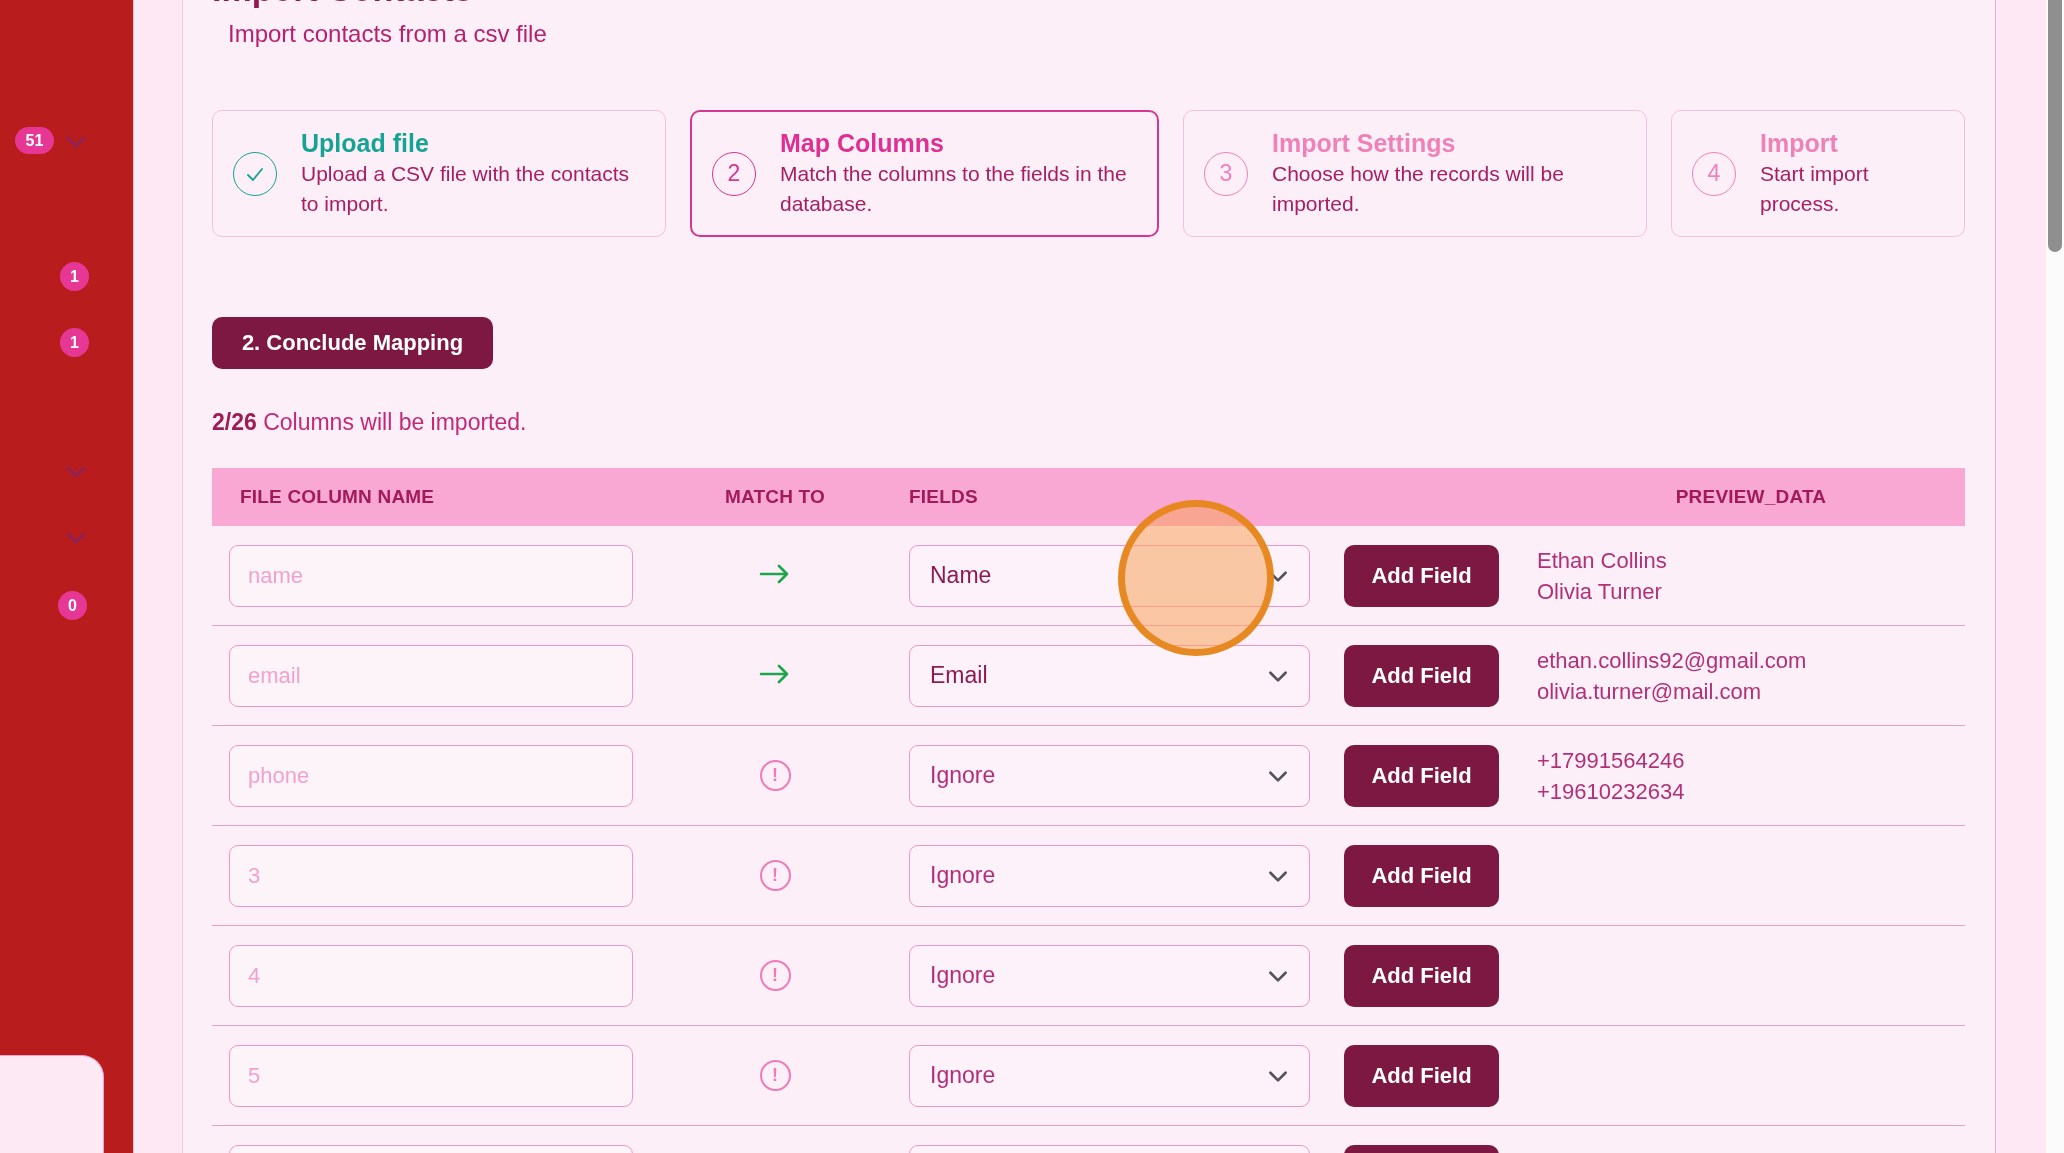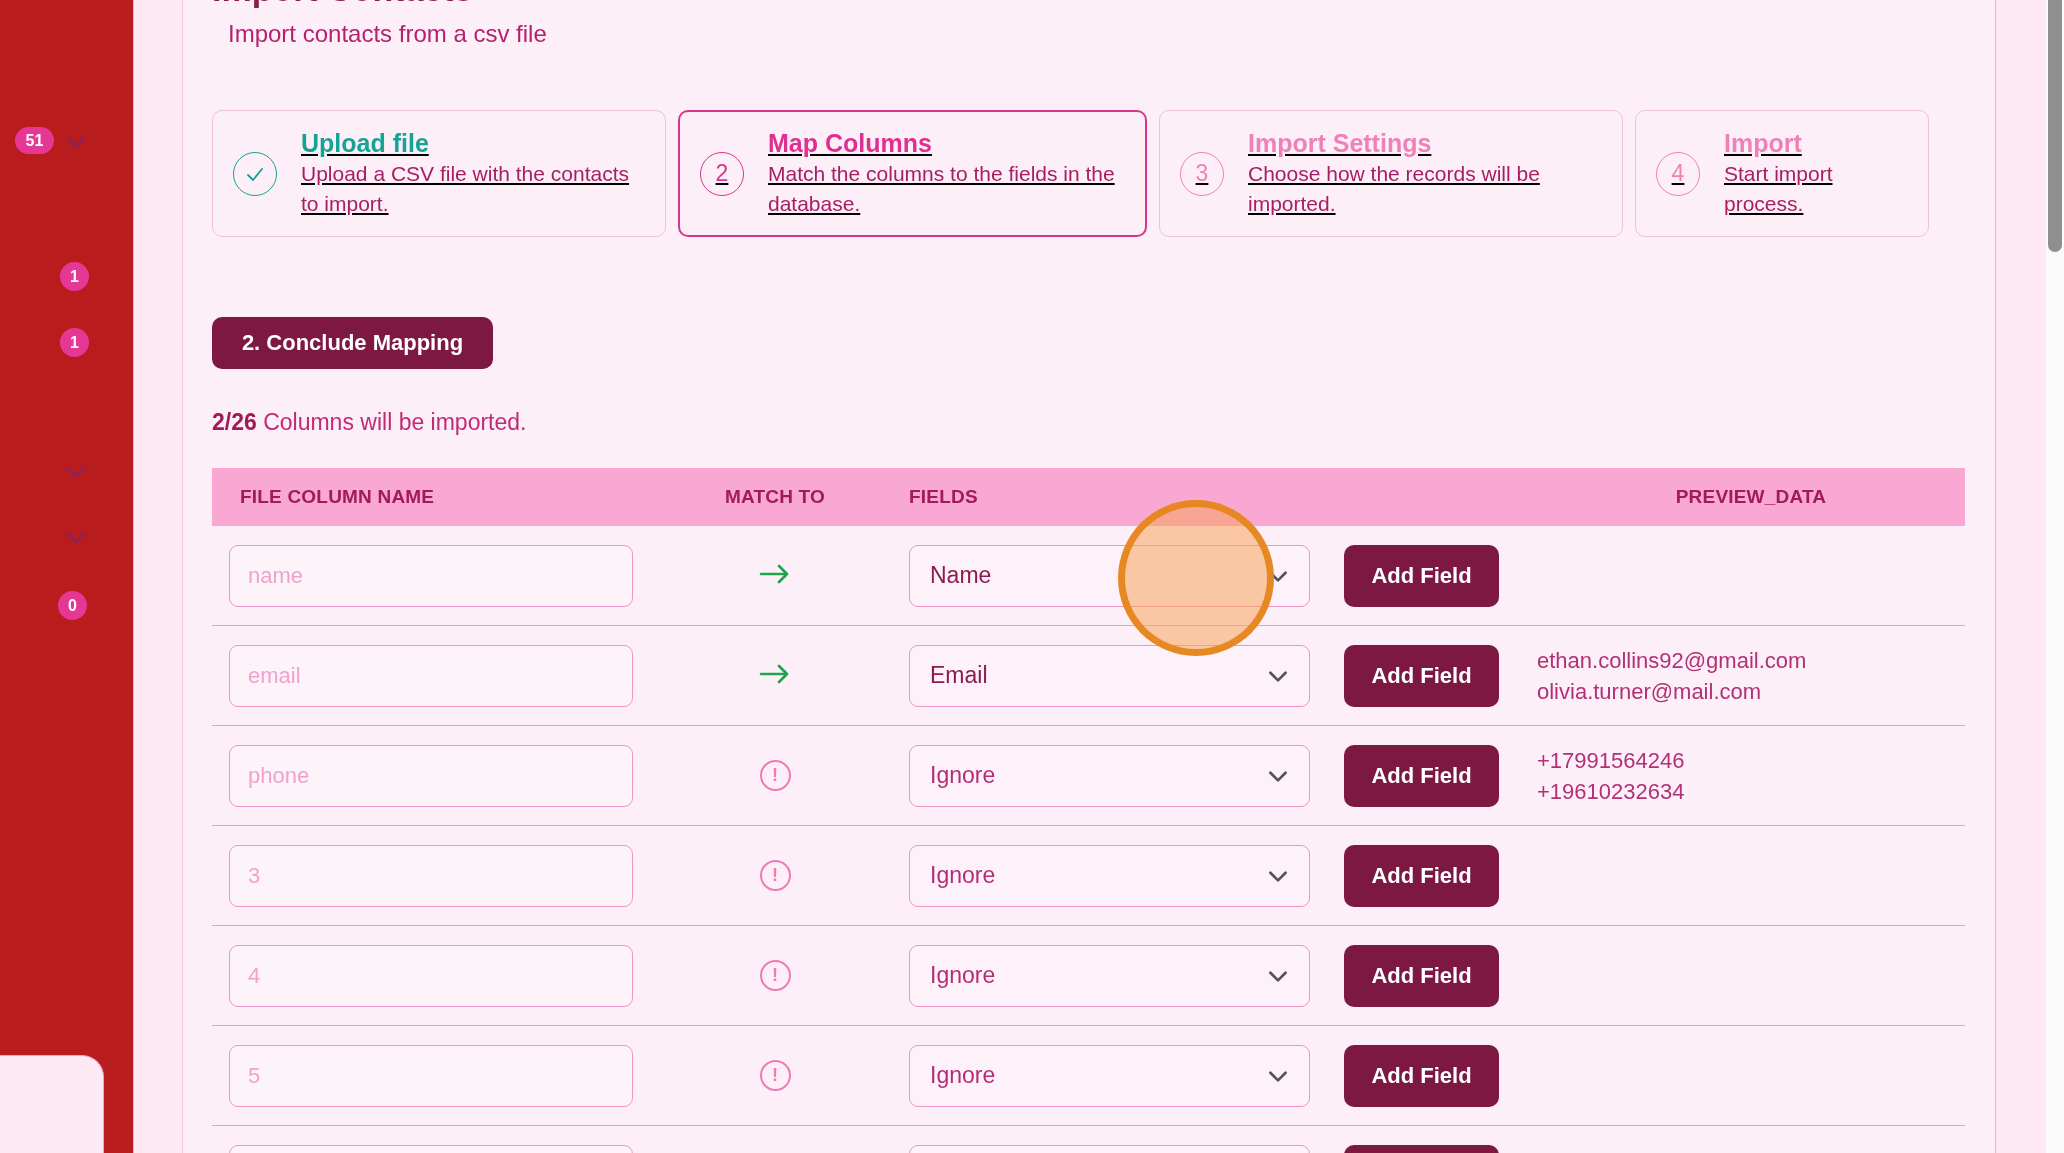--- a/index.html
+++ b/index.html
@@ -29,21 +29,21 @@
   .scroll-track{position:absolute;left:2046px;top:0;width:18px;height:1153px;background:#fbfbfb;}
   .scroll-thumb{position:absolute;left:2px;top:-10px;width:14px;height:262px;
                 background:#8f8f8f;border-radius:8px;}
 
   
   .main{position:absolute;left:183px;top:0;width:1812px;height:1153px;padding-left:29px;}
   .page-title{position:absolute;left:29px;top:-30px;margin:0;font-size:34px;font-weight:bold;
               color:#8c1c50;white-space:nowrap;}
   .subtitle{position:absolute;left:29px;top:4px;margin:16px;font-size:24px;color:#b5216e;}
 
-  .steps{position:absolute;left:29px;top:110px;display:flex;gap:12px;text-decoration:underline;}
+  .steps{position:absolute;left:29px;top:110px;display:flex;gap:24px;}
   .step-card{height:127px;border:1px solid #f3c0dc;border-radius:10px;background:#fdeff7;
              display:flex;align-items:center;padding:10px 20px;gap:24px;}
   .step-card.active{border:2px solid #d6368f;}
   .sc1{width:454px;} .sc2{width:469px;} .sc3{width:464px;} .sc4{width:294px;}
   .step-circle{flex:0 0 44px;width:44px;height:44px;border-radius:50%;border:1.5px solid;
                display:flex;align-items:center;justify-content:center;font-size:23px;}
   .step-circle.teal{border-color:#14a394;color:#14a394;}
   .step-circle.pink{border-color:#d6368f;color:#d6368f;}
   .step-circle.lite{border-color:#ee82b8;color:#ee82b8;}
   .step-text{line-height:30px;}
@@ -179,20 +179,24 @@
       </span>
 
     </div>
     <div class="field-select">
       <span class="field-value mapped">Name</span>
       <svg viewBox="0 0 24 24" width="26" height="26">
                 <path d="M5 9l7 7 7-7" fill="none" stroke="#53525a" stroke-width="2.4" stroke-linecap="round" stroke-linejoin="round"></path>
               </svg>
     </div>
     <button class="add-field-btn">Add Field</button>
+    <div class="preview-cell">
+              <div>Ethan Collins</div>
+              <div>Olivia Turner</div>
+            </div>
   </div>
           <div class="grid-row trow">
     <input class="col-input" placeholder="email" style="">
     <div class="match-cell">
       <span>
         <svg viewBox="0 0 34 24" width="34" height="24">
                   <path d="M3 12h26M21 4l8 8-8 8" fill="none" stroke="#1ea64b" stroke-width="2.6" stroke-linecap="round" stroke-linejoin="round"></path>
                 </svg>
       </span>
 

